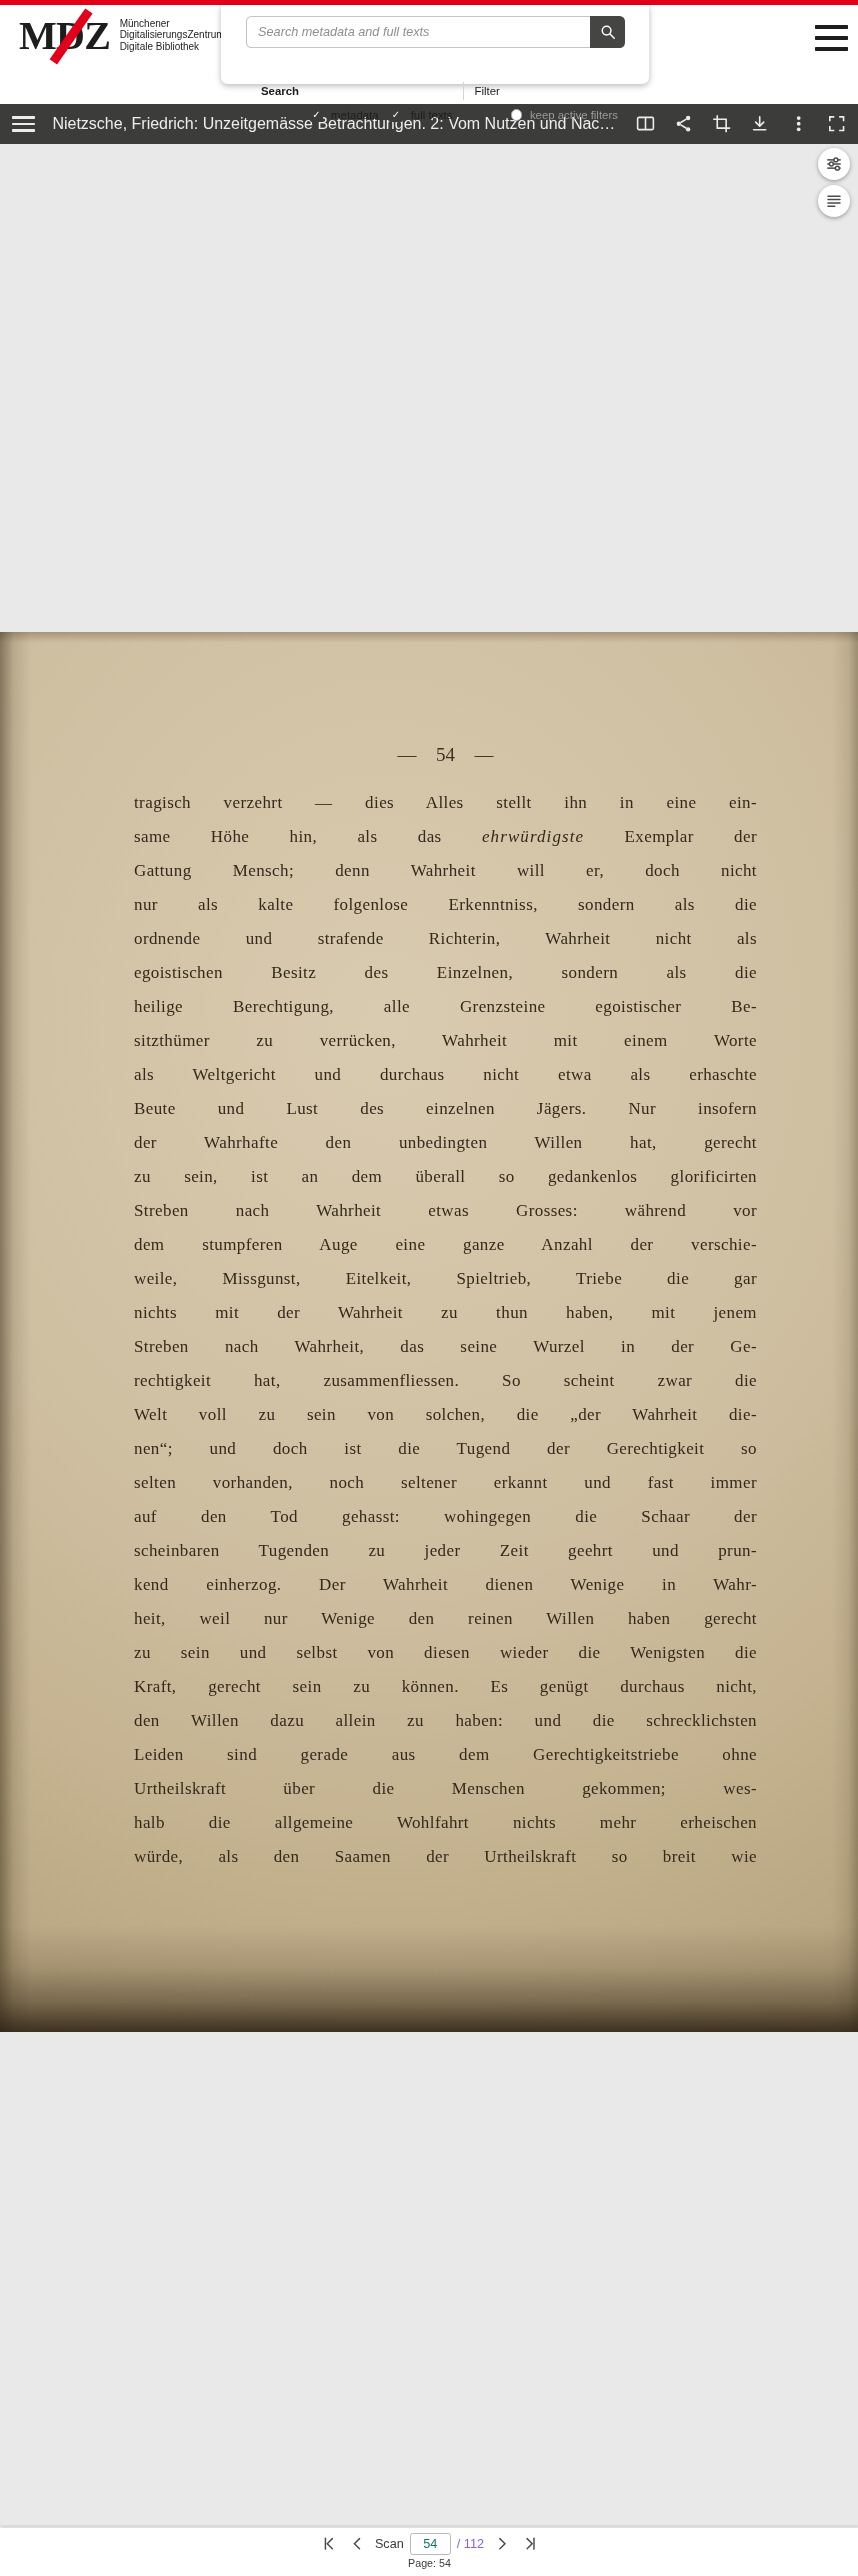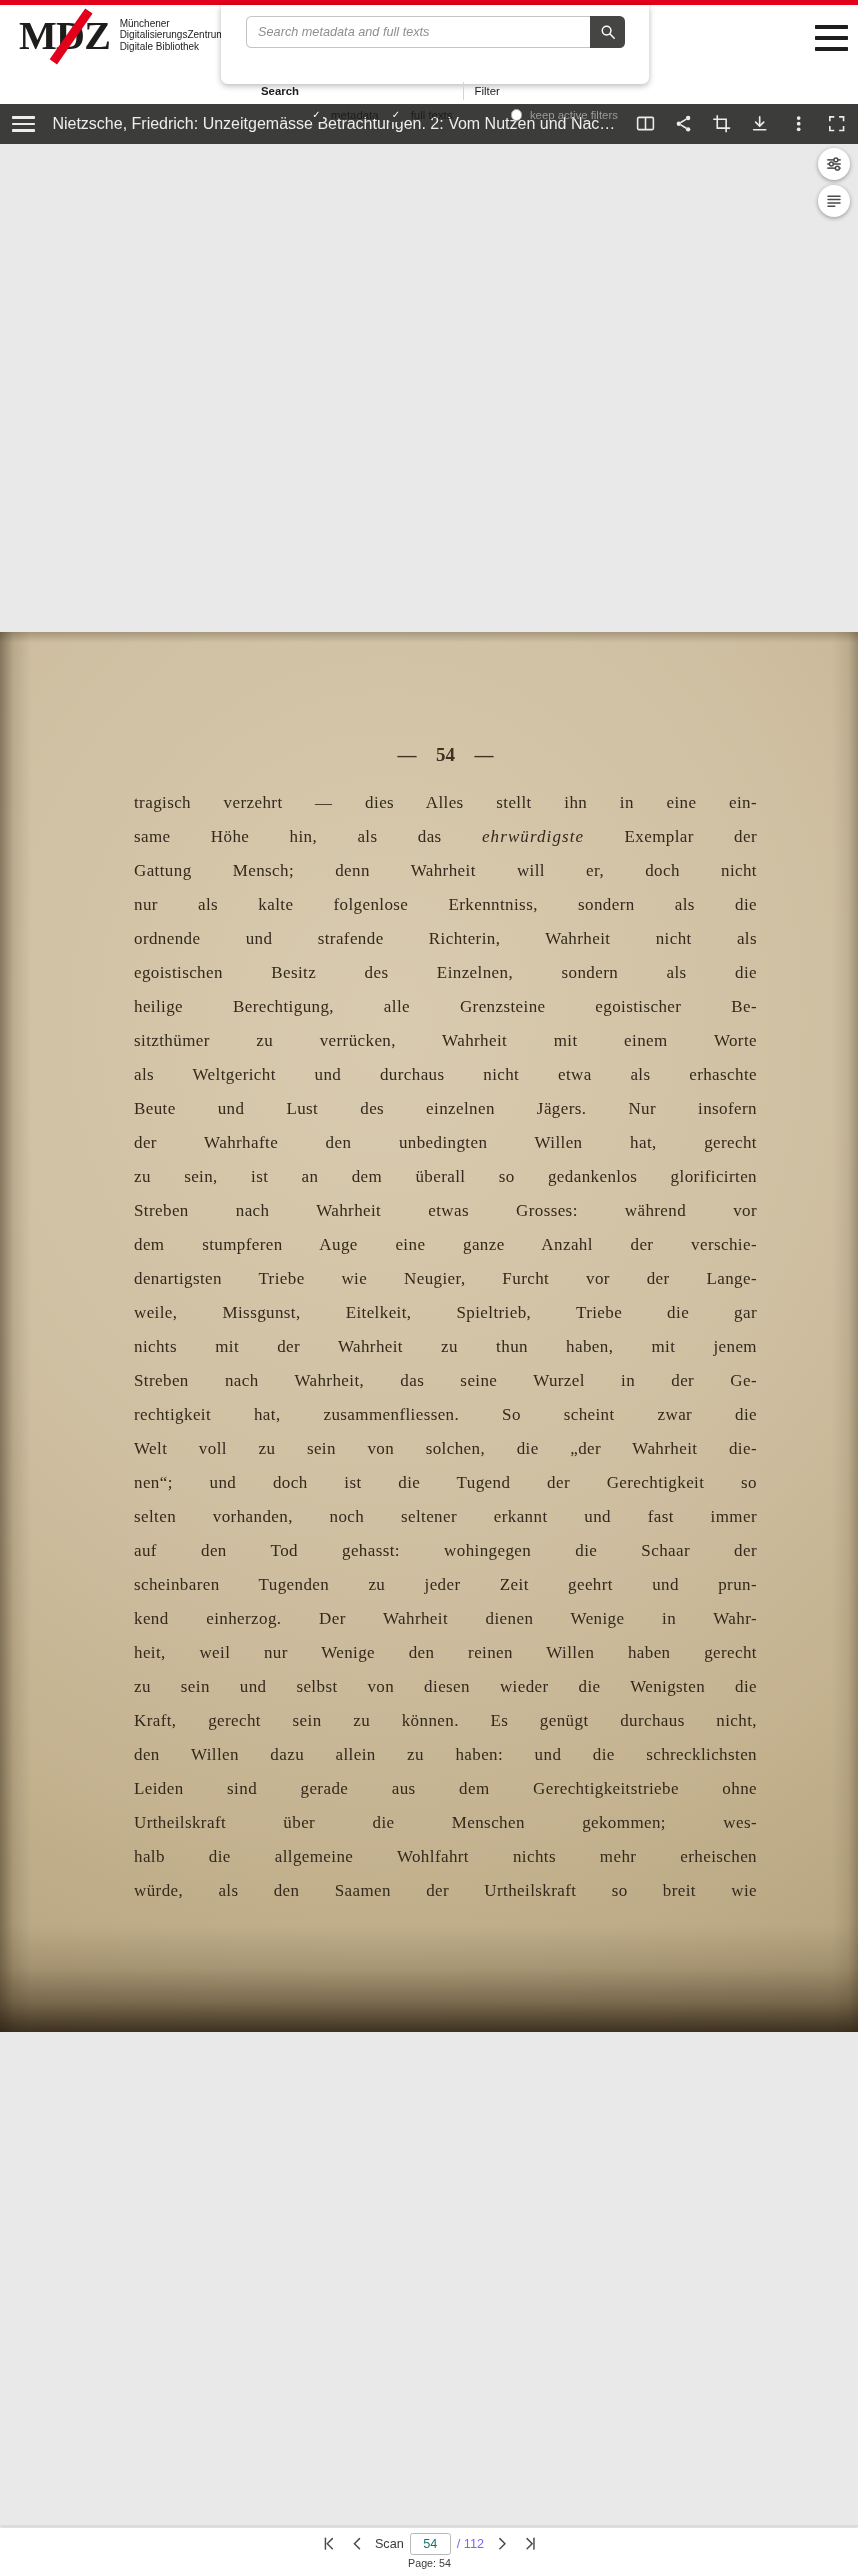--- a/index.html
+++ b/index.html
@@ -51,21 +51,21 @@
 
   
   .scan-page { position:absolute; left:0; top:488px; width:859px; height:1400px;
     background:radial-gradient(ellipse 120% 85% at 45% 28%, #d9cbb0 0%, #cfbfa1 45%, #c3b18e 72%, #b09d78 100%); }
   .scan-page::before { content:""; position:absolute; inset:0; pointer-events:none; background:
     linear-gradient(to top, rgba(40,29,15,0.85) 0px, rgba(58,45,26,0.5) 30px, rgba(77,62,38,0.2) 64px, rgba(77,62,38,0) 107px),
     linear-gradient(to right, rgba(58,46,26,0.5) 0px, rgba(58,46,26,0.15) 13.4px, rgba(58,46,26,0) 31px),
     linear-gradient(to left, rgba(58,46,26,0.35) 0px, rgba(58,46,26,0.1) 10.7px, rgba(58,46,26,0) 27px),
     linear-gradient(to bottom, rgba(58,46,26,0.28) 0px, rgba(58,46,26,0) 10.7px); }
   .scan-text { position:absolute; left:134px; top:106px; width:623px; font-family:"Liberation Serif",serif; color:#33291c; }
-  .scan-pagenum { height:33px; line-height:33px; text-align:center; font-size:19px; word-spacing:14.7px; color:#3d3221; margin-bottom:14.7px;font-weight:bold; }
+  .scan-pagenum { height:33px; line-height:33px; text-align:center; font-size:19px; word-spacing:14.7px; color:#3d3221; margin-bottom:14.7px; }
   .scan-line { line-height:34px; height:34px; font-size:17px; letter-spacing:0.4px; word-spacing:2px; text-align:justify; text-align-last:justify; }
   .scan-line i { font-style:italic; letter-spacing:1.1px; }
 
   
   .pager-bar { position:absolute; left:0; top:2528px; width:100%; height:48px; background:#fff; box-shadow:0 -0.7px 3.3px rgba(0,0,0,0.2); display:flex; flex-direction:column; align-items:center; z-index:6; }
   .pager-controls { display:flex; align-items:center; gap:6px; margin-top:3.3px; height:25.4px; }
   .pager-btn { background:none; border:none; width:23px; height:23px; display:flex; align-items:center; justify-content:center; cursor:pointer; padding:0; }
   .pager-scan-label { font-size:12.7px; color:#3c3c3b; }
   .pager-input { width:41px; height:22px; border:0.7px solid #b9b9b9; border-radius:2.7px; text-align:center; font-size:12.7px; color:#0f766e; font-family:inherit; outline:none; }
   .pager-total { font-size:12.7px; color:#8b5cf6; }
@@ -208,21 +208,20 @@
             <div class="scan-line">ordnende und strafende Richterin, Wahrheit nicht als</div>
             <div class="scan-line">egoistischen Besitz des Einzelnen, sondern als die</div>
             <div class="scan-line">heilige Berechtigung, alle Grenzsteine egoistischer Be-</div>
             <div class="scan-line">sitzthümer zu verrücken, Wahrheit mit einem Worte</div>
             <div class="scan-line">als Weltgericht und durchaus nicht etwa als erhaschte</div>
             <div class="scan-line">Beute und Lust des einzelnen Jägers. Nur insofern</div>
             <div class="scan-line">der Wahrhafte den unbedingten Willen hat, gerecht</div>
             <div class="scan-line">zu sein, ist an dem überall so gedankenlos glorificirten</div>
             <div class="scan-line">Streben nach Wahrheit etwas Grosses: während vor</div>
             <div class="scan-line">dem stumpferen Auge eine ganze Anzahl der verschie-</div>
-            <div class="scan-line">denartigsten Triebe wie Neugier, Furcht vor der Lange-</div>
             <div class="scan-line">weile, Missgunst, Eitelkeit, Spieltrieb, Triebe die gar</div>
             <div class="scan-line">nichts mit der Wahrheit zu thun haben, mit jenem</div>
             <div class="scan-line">Streben nach Wahrheit, das seine Wurzel in der Ge-</div>
             <div class="scan-line">rechtigkeit hat, zusammenfliessen. So scheint zwar die</div>
             <div class="scan-line">Welt voll zu sein von solchen, die „der Wahrheit die-</div>
             <div class="scan-line">nen“; und doch ist die Tugend der Gerechtigkeit so</div>
             <div class="scan-line">selten vorhanden, noch seltener erkannt und fast immer</div>
             <div class="scan-line">auf den Tod gehasst: wohingegen die Schaar der</div>
             <div class="scan-line">scheinbaren Tugenden zu jeder Zeit geehrt und prun-</div>
             <div class="scan-line">kend einherzog. Der Wahrheit dienen Wenige in Wahr-</div>

